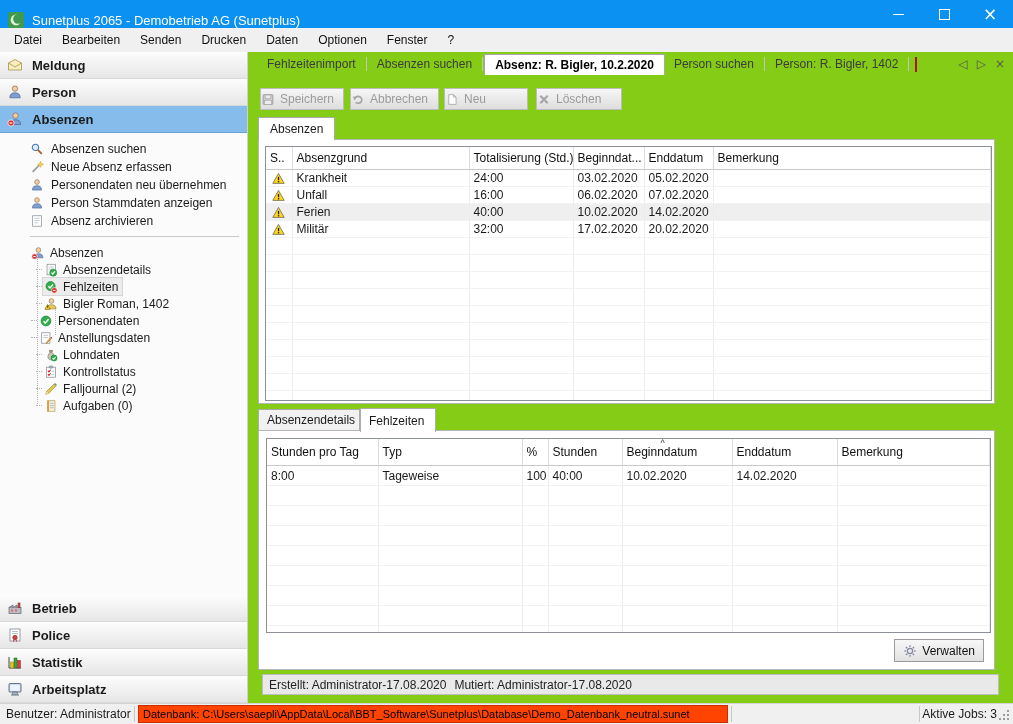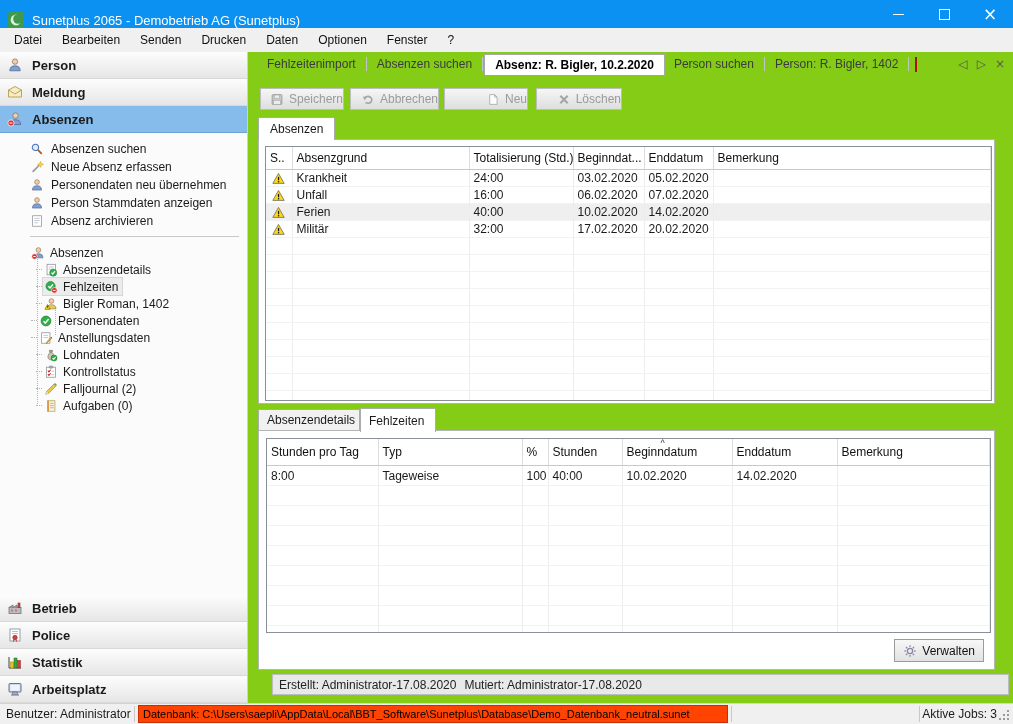--- a/index.html
+++ b/index.html
@@ -47,21 +47,21 @@
   .main{position:absolute;left:248px;top:52px;width:765px;height:651px;background:#84cc16;}
 
   .doc-tabstrip{position:absolute;left:0;top:0;width:100%;height:24px;display:flex;align-items:center;padding-left:10px;box-sizing:border-box;}
   .dtab{padding:3px 9px;color:#3c3c3c;white-space:nowrap;}
   .dtab.active{background:#fff;border:1px solid #a9a9a9;border-bottom:none;font-weight:bold;color:#000;padding:3px 10px;}
   .dsep{width:1px;height:14px;background:#c4c4c4;margin:0 1px;}
   .tab-insert-marker{width:2px;height:15px;background:#b01010;margin-left:5px;}
   .tab-nav{position:absolute;right:8px;top:5px;display:flex;gap:9px;color:#555;font-size:12px;font-family:"DejaVu Sans",sans-serif;}
 
   .toolbar{position:absolute;left:0;top:24px;width:100%;height:50px;}
-  .tbtn{position:absolute;top:12px;height:22px;display:flex;align-items:center;justify-content:flex-end;gap:5px;
+  .tbtn{position:absolute;top:12px;height:22px;display:flex;align-items:center;justify-content:flex-start;gap:5px;
     background:linear-gradient(#f6f6f6,#dedede);border:1px solid #bcbcbc;color:#9b9b9b;font-size:12px;box-sizing:border-box;}
   .tbtn .ic14{width:13px;height:13px}
 
   .upper-tab{position:absolute;left:10px;top:65px;height:23px;background:#fff;border:1px solid #aaa;border-bottom:none;
     display:flex;align-items:center;padding:0 11px;z-index:2;box-sizing:border-box;}
   .panel{position:absolute;left:10px;width:737px;background:#fff;border:1px solid #b5b5b5;box-sizing:border-box;}
   .upper-panel{top:87px;height:265px;}
   .lower-panel{top:378px;height:240px;}
 
   .tbl-wrap{position:absolute;left:6px;top:6px;border:1px solid #8a8f98;background:#fff;overflow:hidden;}
@@ -78,21 +78,21 @@
   td.c-ic{text-align:center;padding:0}
   td.c-ic svg{margin:0 auto}
   .sort-caret{position:absolute;top:0px;left:38px;font-size:9px;color:#333;line-height:8px;}
 
   .lower-tab{position:absolute;height:22px;background:#f1f1f1;border:1px solid #ababab;display:flex;align-items:center;padding:0 8px;box-sizing:border-box;top:357px;}
   .lower-tab.active{background:#fff;border-bottom:none;height:24px;top:356px;z-index:2;}
 
   .verwalten-btn{position:absolute;right:10px;bottom:7px;height:23px;display:flex;align-items:center;gap:5px;padding:0 8px;
     background:linear-gradient(#f7f7f7,#e2e2e2);border:1px solid #9a9a9a;font-size:12px;color:#111;box-sizing:border-box;}
 
-  .audit-bar{position:absolute;left:24px;top:622px;width:737px;height:21px;background:#e9e9e9;border:1px solid #bdbdbd;box-sizing:border-box;display:flex;align-items:center;padding-left:6px;gap:8px;font-size:12px;color:#222;}
+  .audit-bar{position:absolute;left:14px;top:622px;width:737px;height:21px;background:#e9e9e9;border:1px solid #bdbdbd;box-sizing:border-box;display:flex;align-items:center;padding-left:6px;gap:8px;font-size:12px;color:#222;}
 
   
   .statusbar{position:absolute;left:0;top:703px;width:1013px;height:21px;background:#f0f0f0;border-top:1px solid #d3d3d3;box-sizing:border-box;}
   .sb-user{position:absolute;left:6px;top:3px;}
   .sb-sep{position:absolute;top:2px;width:1px;height:16px;background:#c8c8c8;}
   .sb-db{position:absolute;left:138px;top:1px;width:590px;height:18px;line-height:17px;background:#ff4300;border:1px solid #cc2e00;color:#000;font-size:11px;padding:0 4px;white-space:nowrap;overflow:hidden;box-sizing:border-box;}
   .sb-jobs{position:absolute;right:16px;top:3px;}
   .grip{position:absolute;right:12px;bottom:4px;width:2px;height:2px;background:#9a9a9a;
     box-shadow:4px 0 #9a9a9a,8px 0 #9a9a9a,4px -4px #9a9a9a,8px -4px #9a9a9a,8px -8px #9a9a9a;}
 </style>
@@ -281,29 +281,29 @@
     <span class="menu-item">Drucken</span>
     <span class="menu-item">Daten</span>
     <span class="menu-item">Optionen</span>
     <span class="menu-item">Fenster</span>
     <span class="menu-item">?</span>
   </div>
 
   <div class="sidebar">
     <div class="nav-header">
       <svg class="ic16">
+          <use href="#i-envelope"></use>
+        </svg>
+      <span>Meldung</span>
+    </div>
+    <div class="nav-header">
+      <svg class="ic16">
           <use href="#i-person"></use>
         </svg>
       <span>Person</span>
-    </div>
-    <div class="nav-header">
-      <svg class="ic16">
-          <use href="#i-envelope"></use>
-        </svg>
-      <span>Meldung</span>
     </div>
     <div class="nav-header selected">
       <svg class="ic16">
           <use href="#i-person-badge"></use>
         </svg>
       <span>Absenzen</span>
     </div>
 
     <div class="action-list">
       <div class="action-item">

